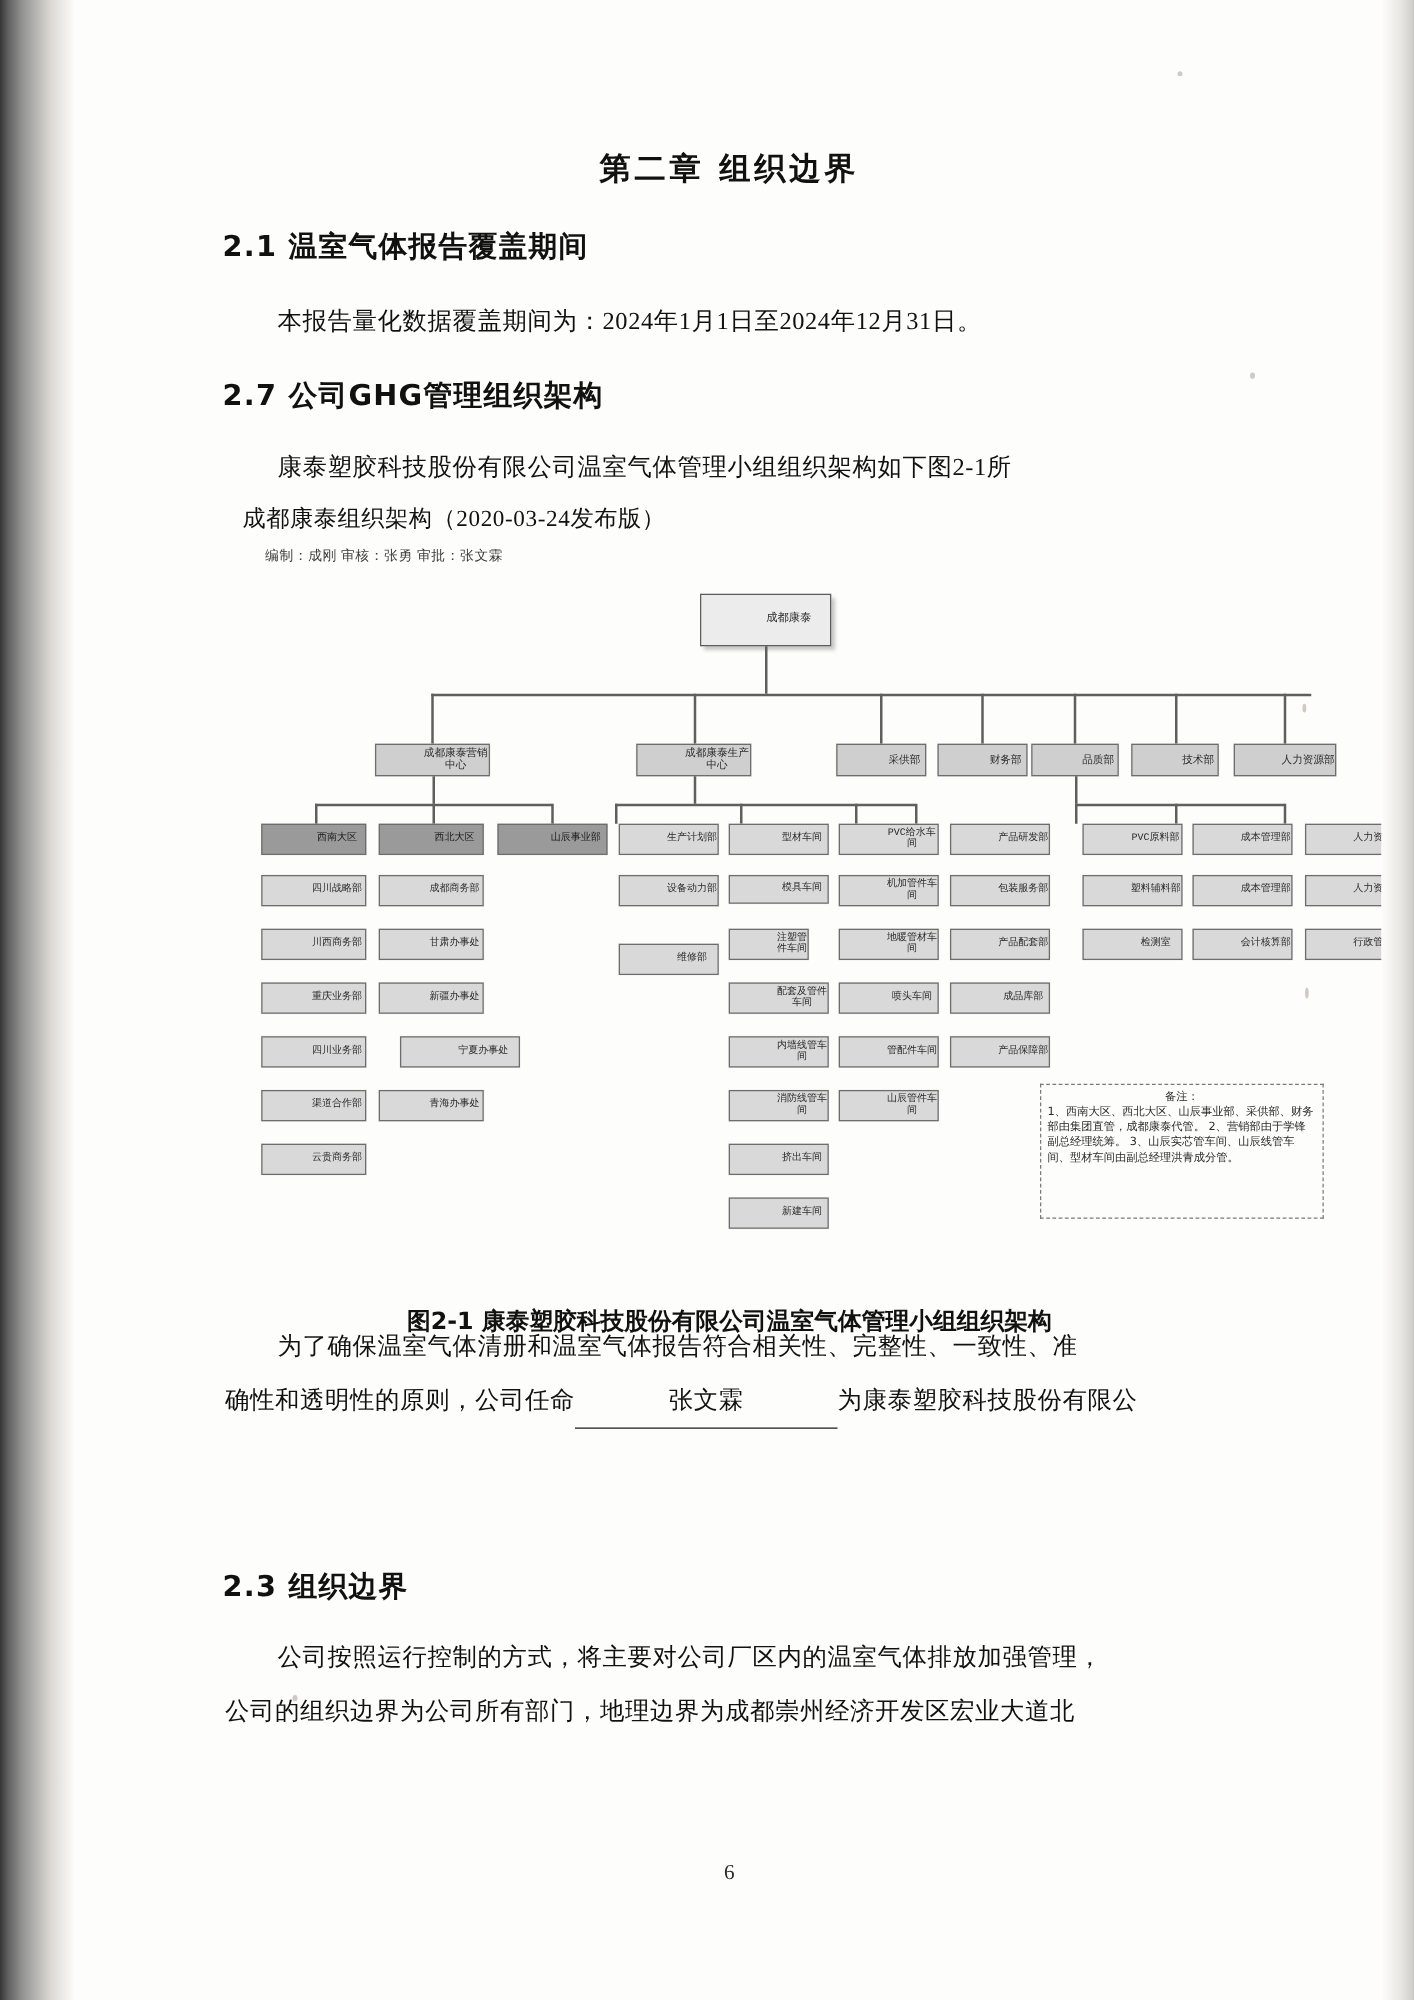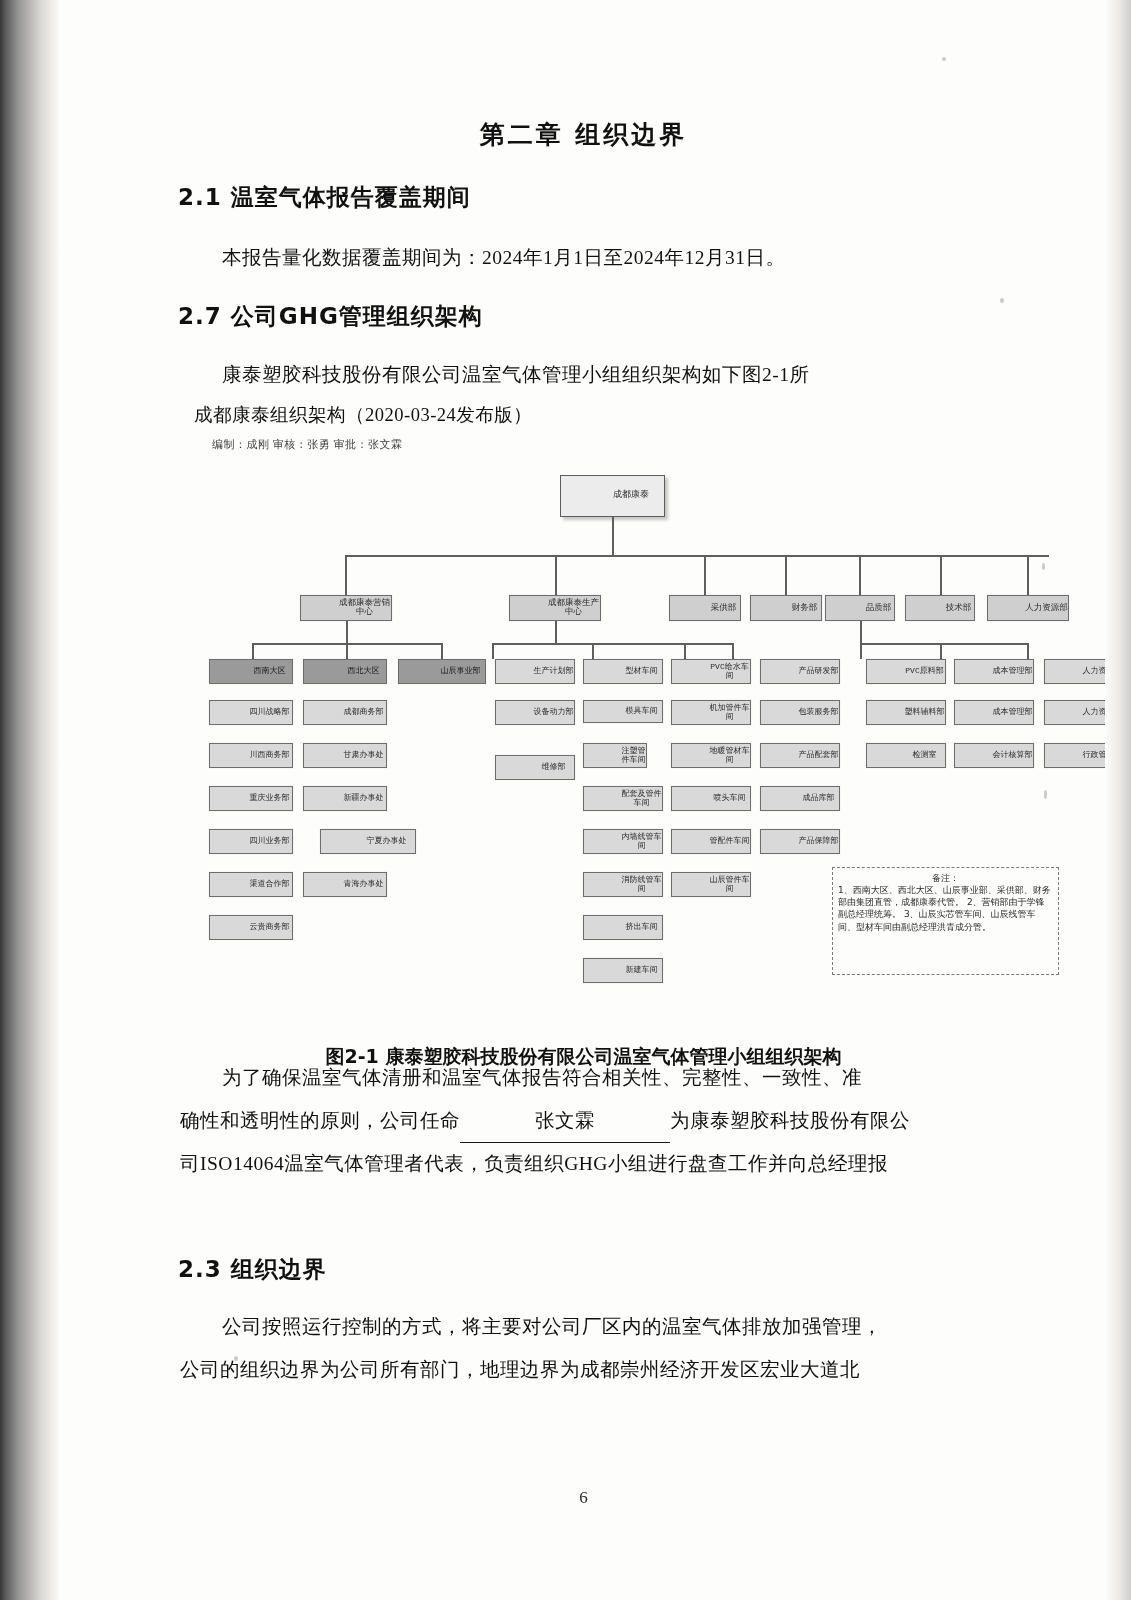--- a/index.html
+++ b/index.html
@@ -292,21 +292,20 @@
         <span>3、山辰实芯管车间、山辰线管车间、型材车间由副总经理洪青成分管。</span>
       </div>
     </div>
 
     <div class="figcaption" style="top:1020px;margin-top:24px;">图2-1  康泰塑胶科技股份有限公司温室气体管理小组组织架构</div>
 
     <div class="body-p" style="left:160px; top:1056px; width:838px;">为了确保温室气体清册和温室气体报告符合相关性、完整性、一致性、准</div>
     <div class="body-p" style="left:118px; top:1099px; width:880px;">
       <span>确性和透明性的原则，公司任命</span><span class="underline-name">张文霖</span><span>为康泰塑胶科技股份有限公</span>
     </div>
-    <div class="body-p" style="left:118px; top:1142px; width:890px;">司ISO14064温室气体管理者代表，负责组织GHG小组进行盘查工作并向总经理报</div>
 
     <div class="h2" style="left:116px; top:1254px;">2.3  组织边界</div>
     <div class="body-p" style="left:160px; top:1305px; width:845px;">公司按照运行控制的方式，将主要对公司厂区内的温室气体排放加强管理，</div>
     <div class="body-p" style="left:118px; top:1348px; width:890px;">公司的组织边界为公司所有部门，地理边界为成都崇州经济开发区宏业大道北</div>
 
     <div class="pageno">6</div>
   </div>
 </div>
 
 </body></html>

